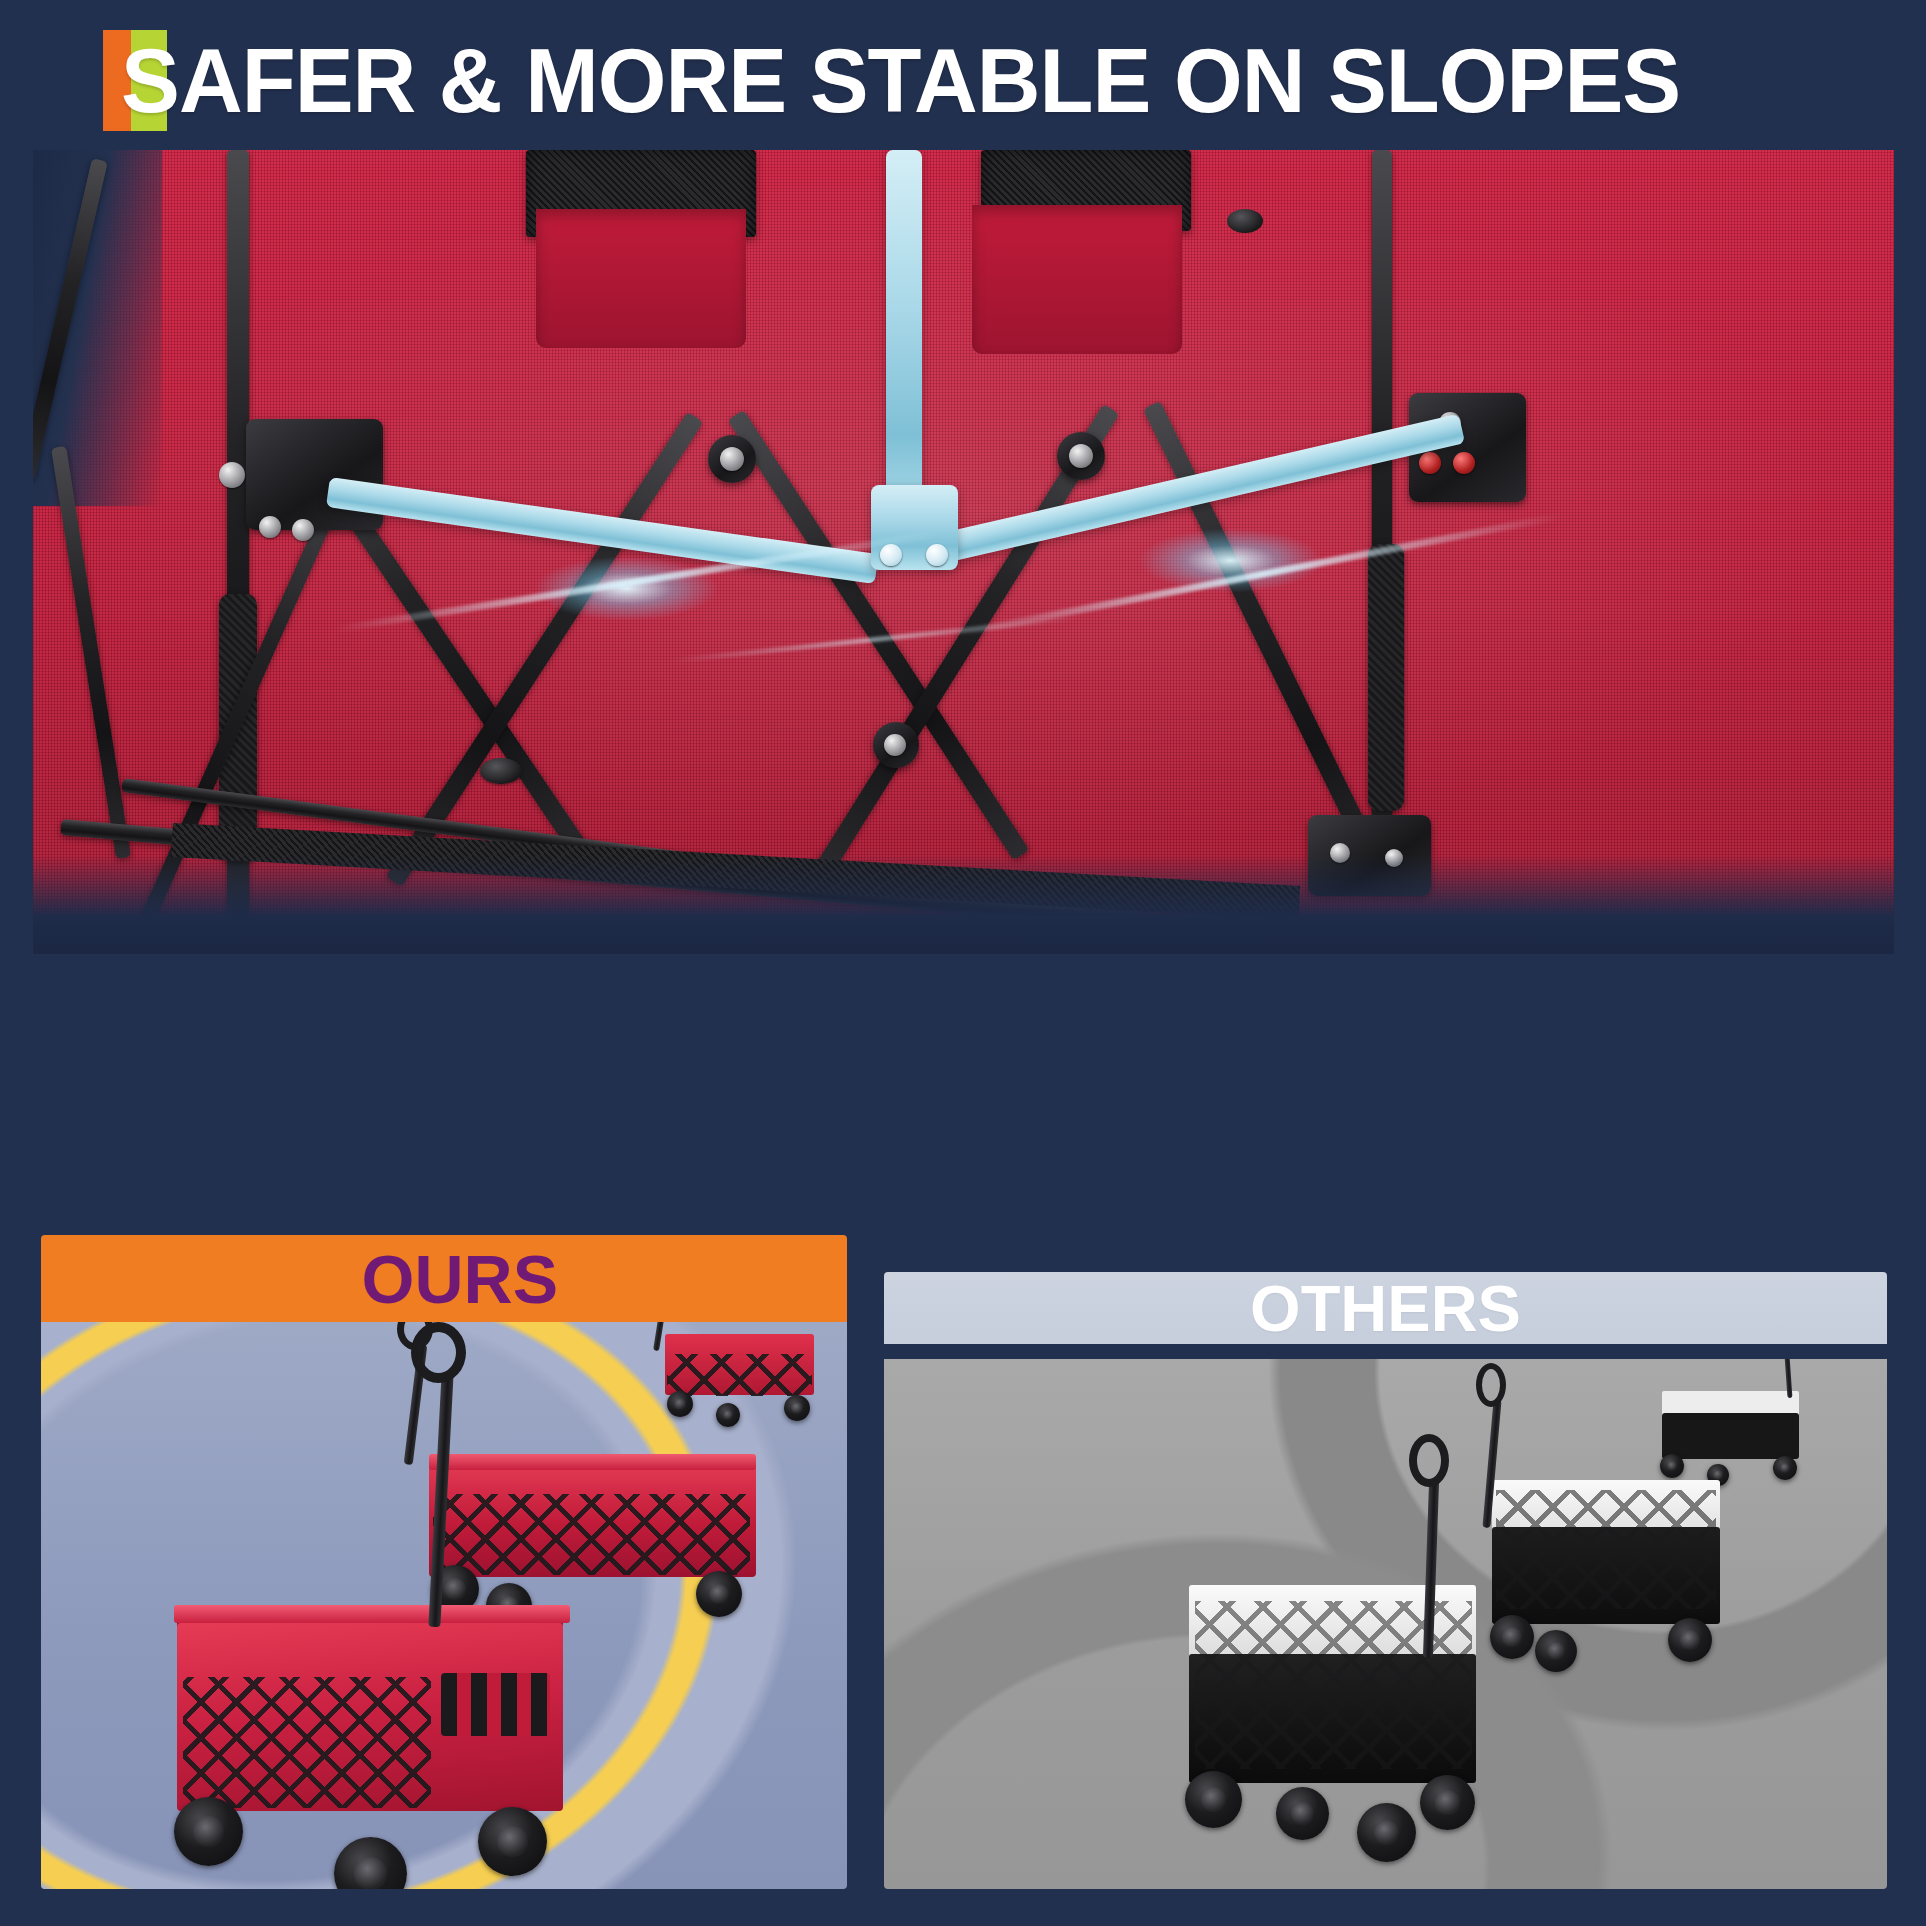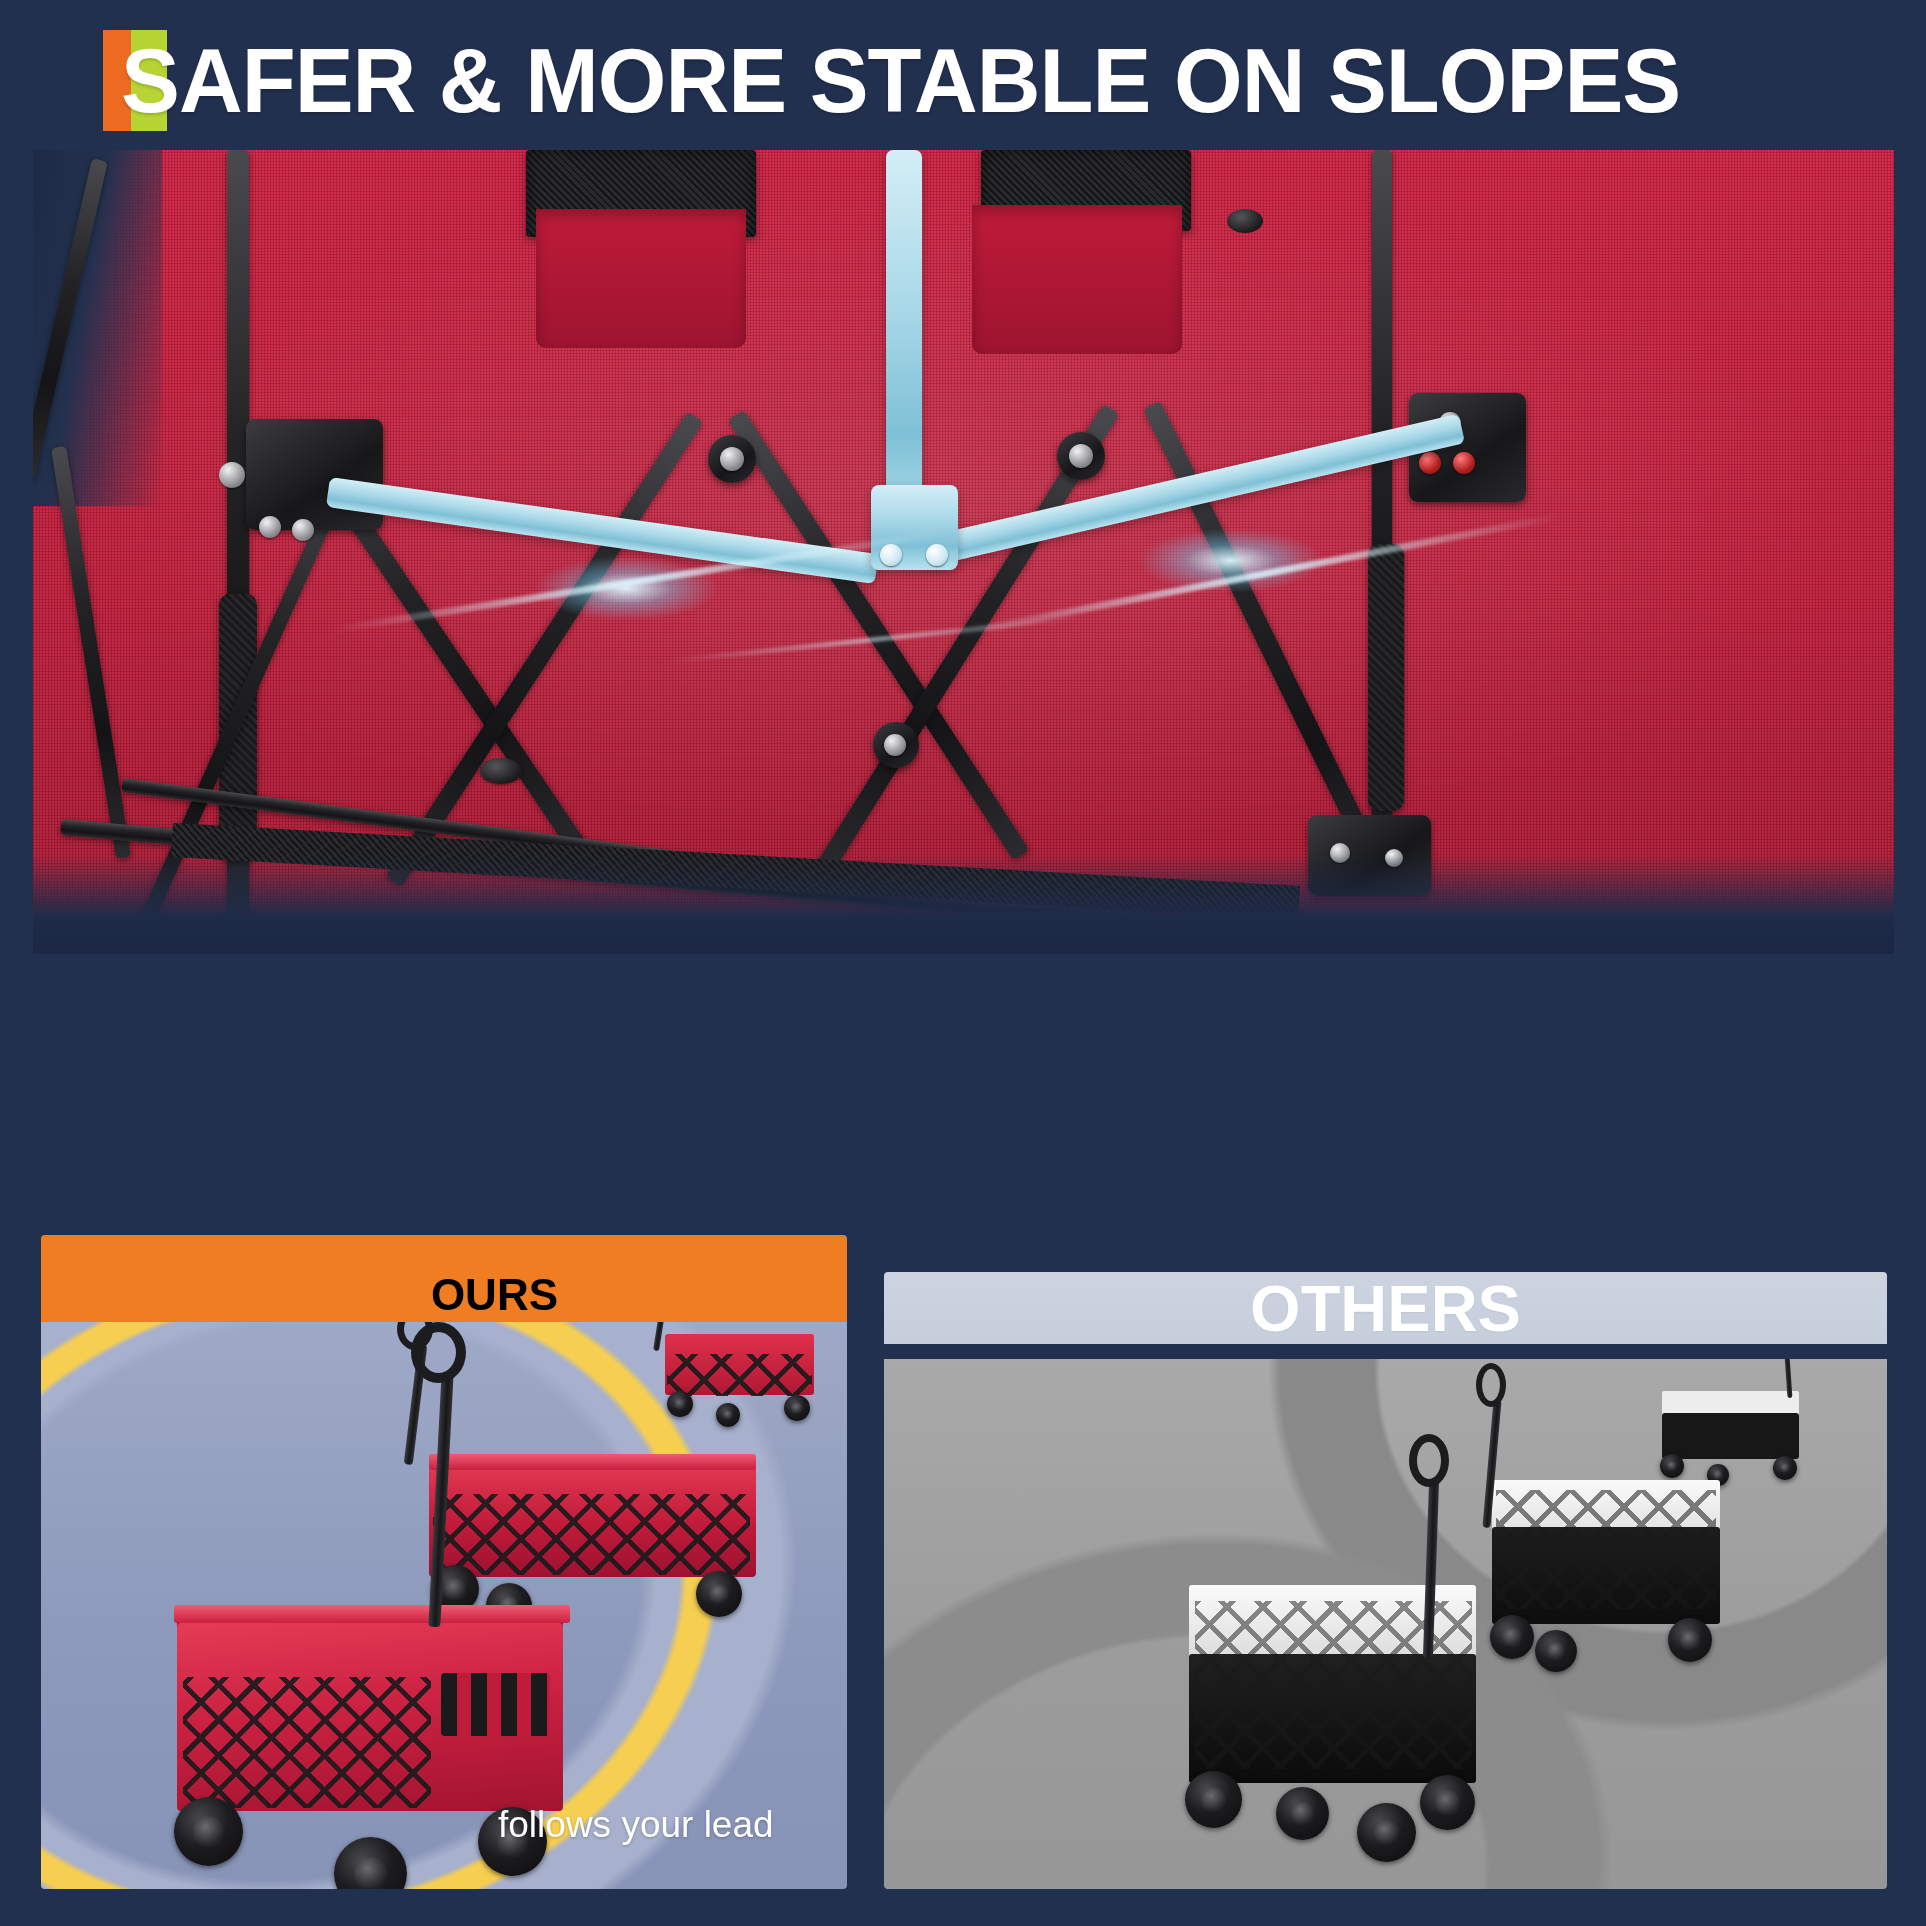--- a/index.html
+++ b/index.html
@@ -118,23 +118,22 @@
   .panel-ours {
     position:absolute; left:41px; top:1235px; width:806px; height:654px;
     overflow:hidden; border-radius:4px;
   }
   .ours-head {
     position:absolute; left:0; top:0; width:806px; height:87px;
     background:#F07D22;
   }
   .ours-head-label {
     position:absolute; right:289px; top:50%; transform:translateY(-50%);
-    color:#000000; font-size:44px; font-weight:bold; letter-spacing:0px;
+    color:#701a75; font-size:68px; font-weight:bold; letter-spacing:0px;
     white-space:nowrap;
-    margin-top:16px;
   }
   .ours-scene {
     position:absolute; left:0; top:87px; width:806px; height:567px;
     background:linear-gradient(180deg,#9EA9C6 0%,#8E9ABC 55%,#8793B7 100%);
     overflow:hidden;
   }
 
   .panel-others {
     position:absolute; left:884px; top:1272px; width:1003px; height:617px;
     overflow:hidden; border-radius:4px;
@@ -320,21 +319,20 @@
       <div class="xbrace" style="left:57px;top:149px;width:248px;height:131px;"></div>
       <div style="position:absolute;left:315px;top:145px;width:109px;height:63px;background:repeating-linear-gradient(90deg,#1a1a1c 0 16px,#C01B39 16px 30px);border-radius:4px;"></div>
       <div class="w-handle" style="left:309px;top:-156px;width:12px;height:255px;transform:rotate(3deg);"></div>
       <div class="w-loop" style="left:285px;top:-206px;width:55px;height:61px;border-width:10px;"></div>
       <div class="w-wheel" style="left:48px;top:269px;width:69px;height:69px;"></div>
       <div class="w-wheel" style="left:208px;top:309px;width:73px;height:73px;"></div>
       <div class="w-wheel" style="left:352px;top:279px;width:69px;height:69px;"></div>
     </div>
 
     <div class="caption cap-ours">
-      <div>follows your lead</div>
     </div>
   </div>
 </div>
 
 <div class="panel-others">
   <div class="others-head">
     <div class="others-head-label">OTHERS</div>
   </div>
 
   <div class="others-scene">

